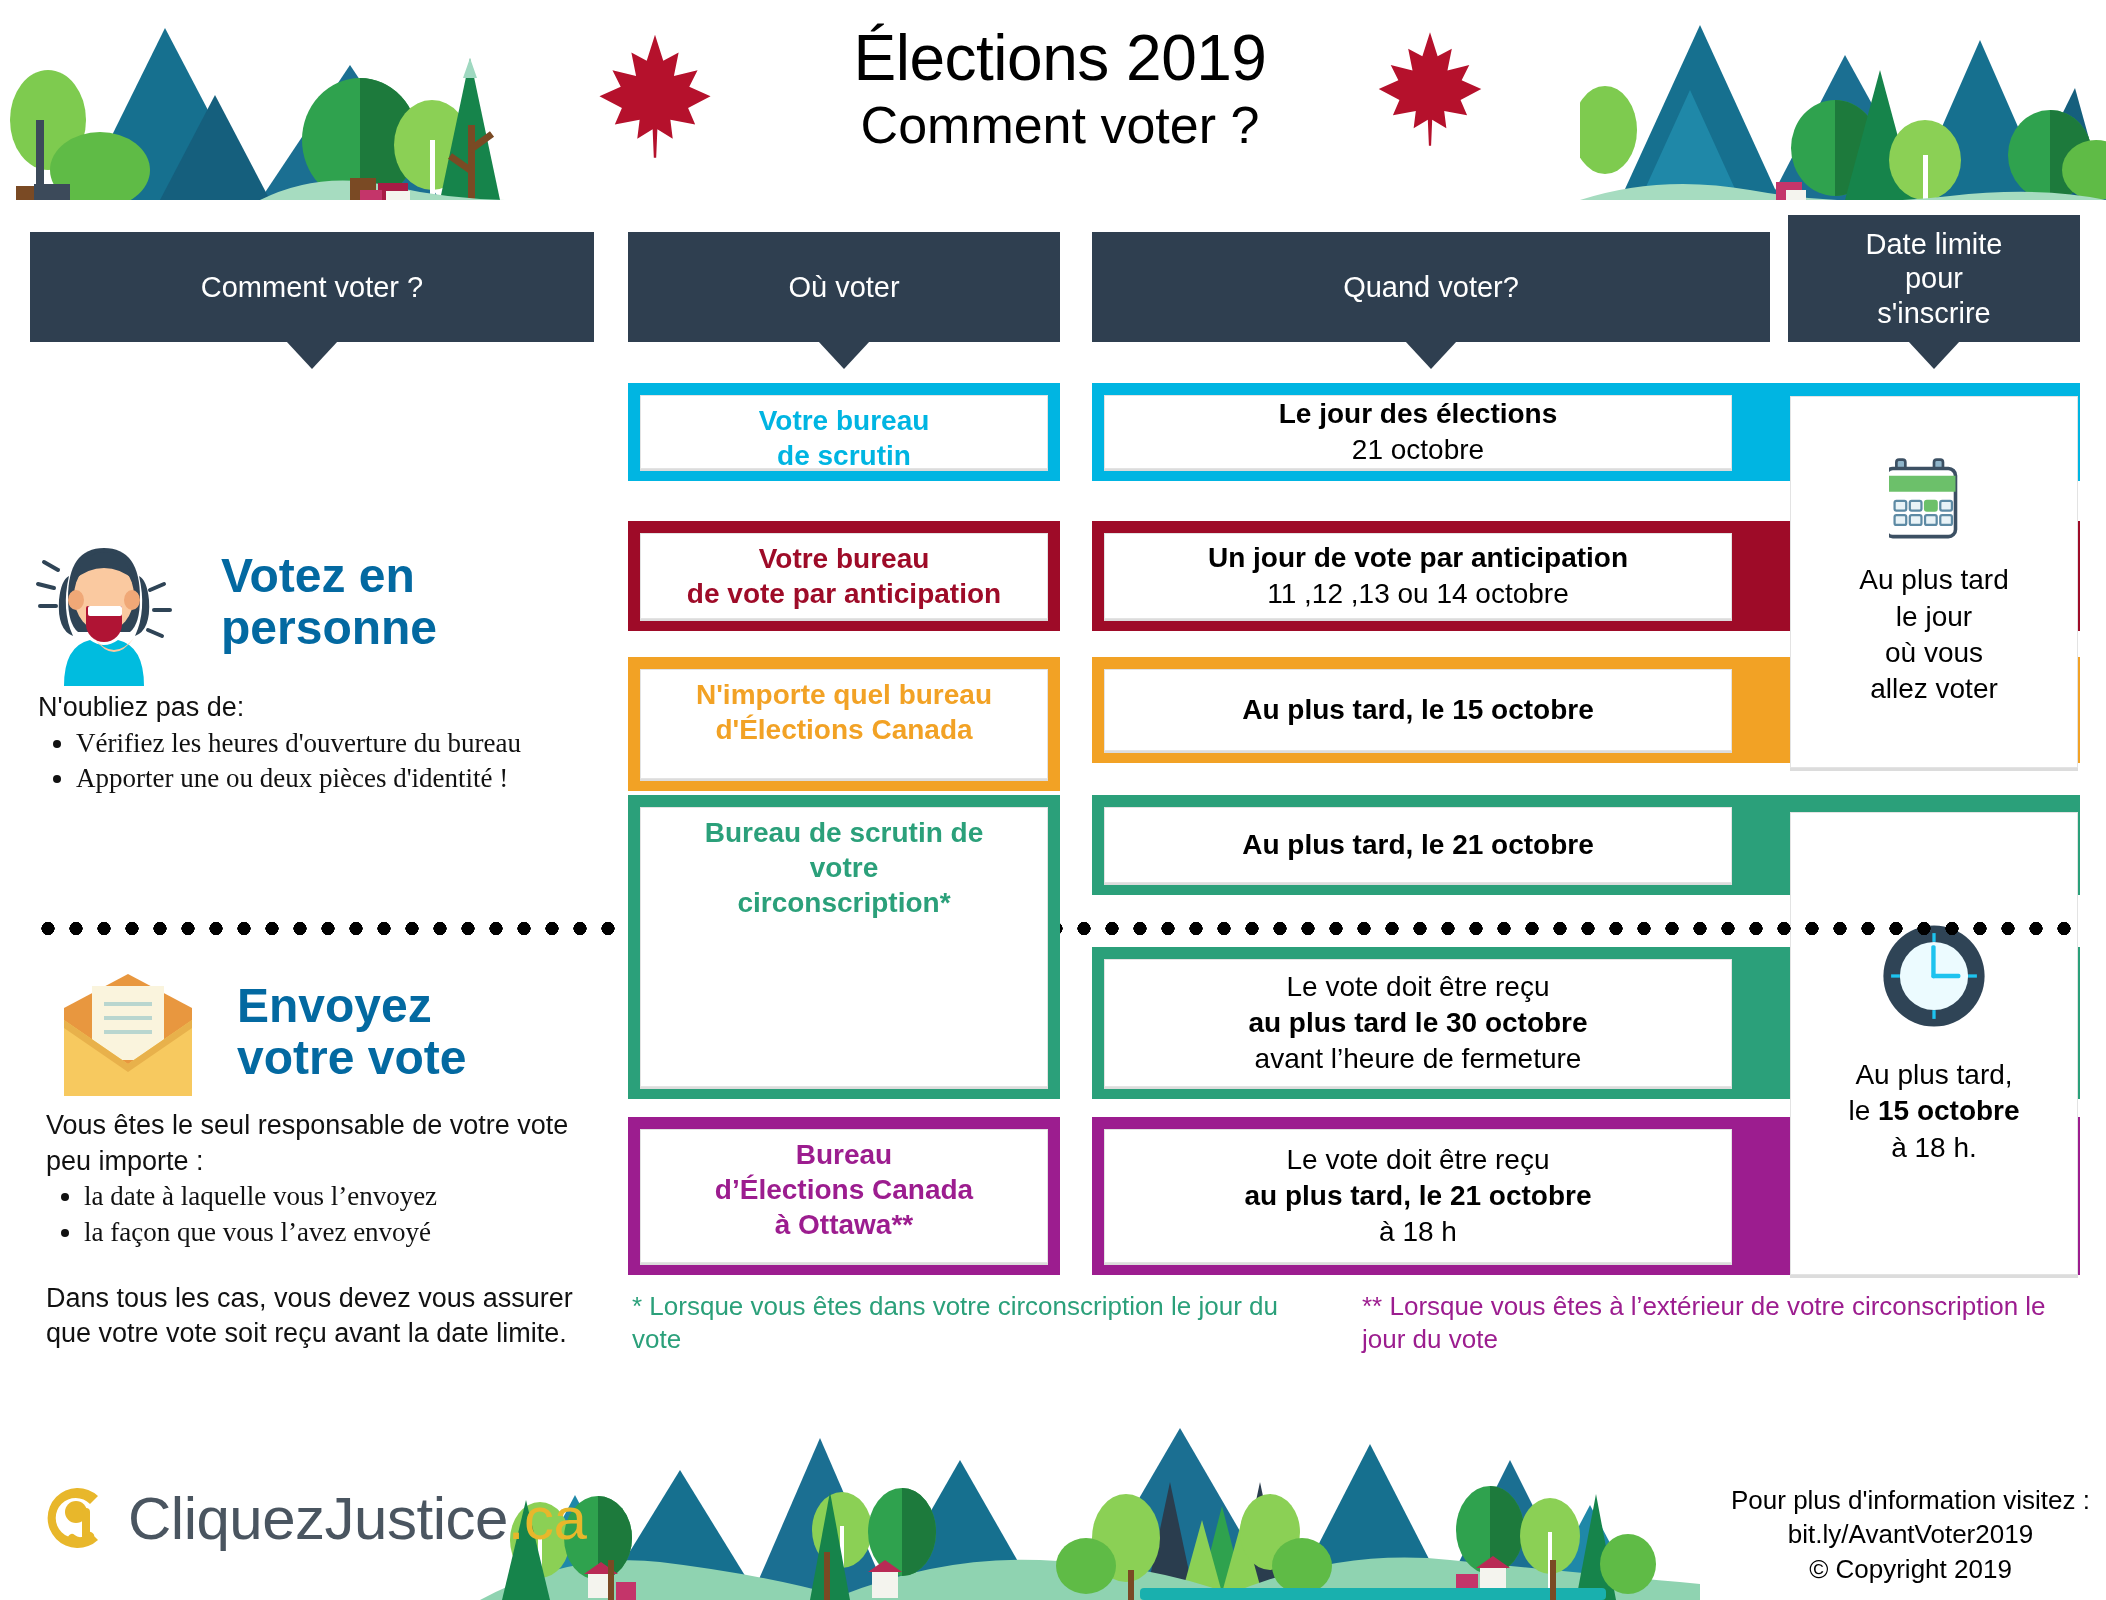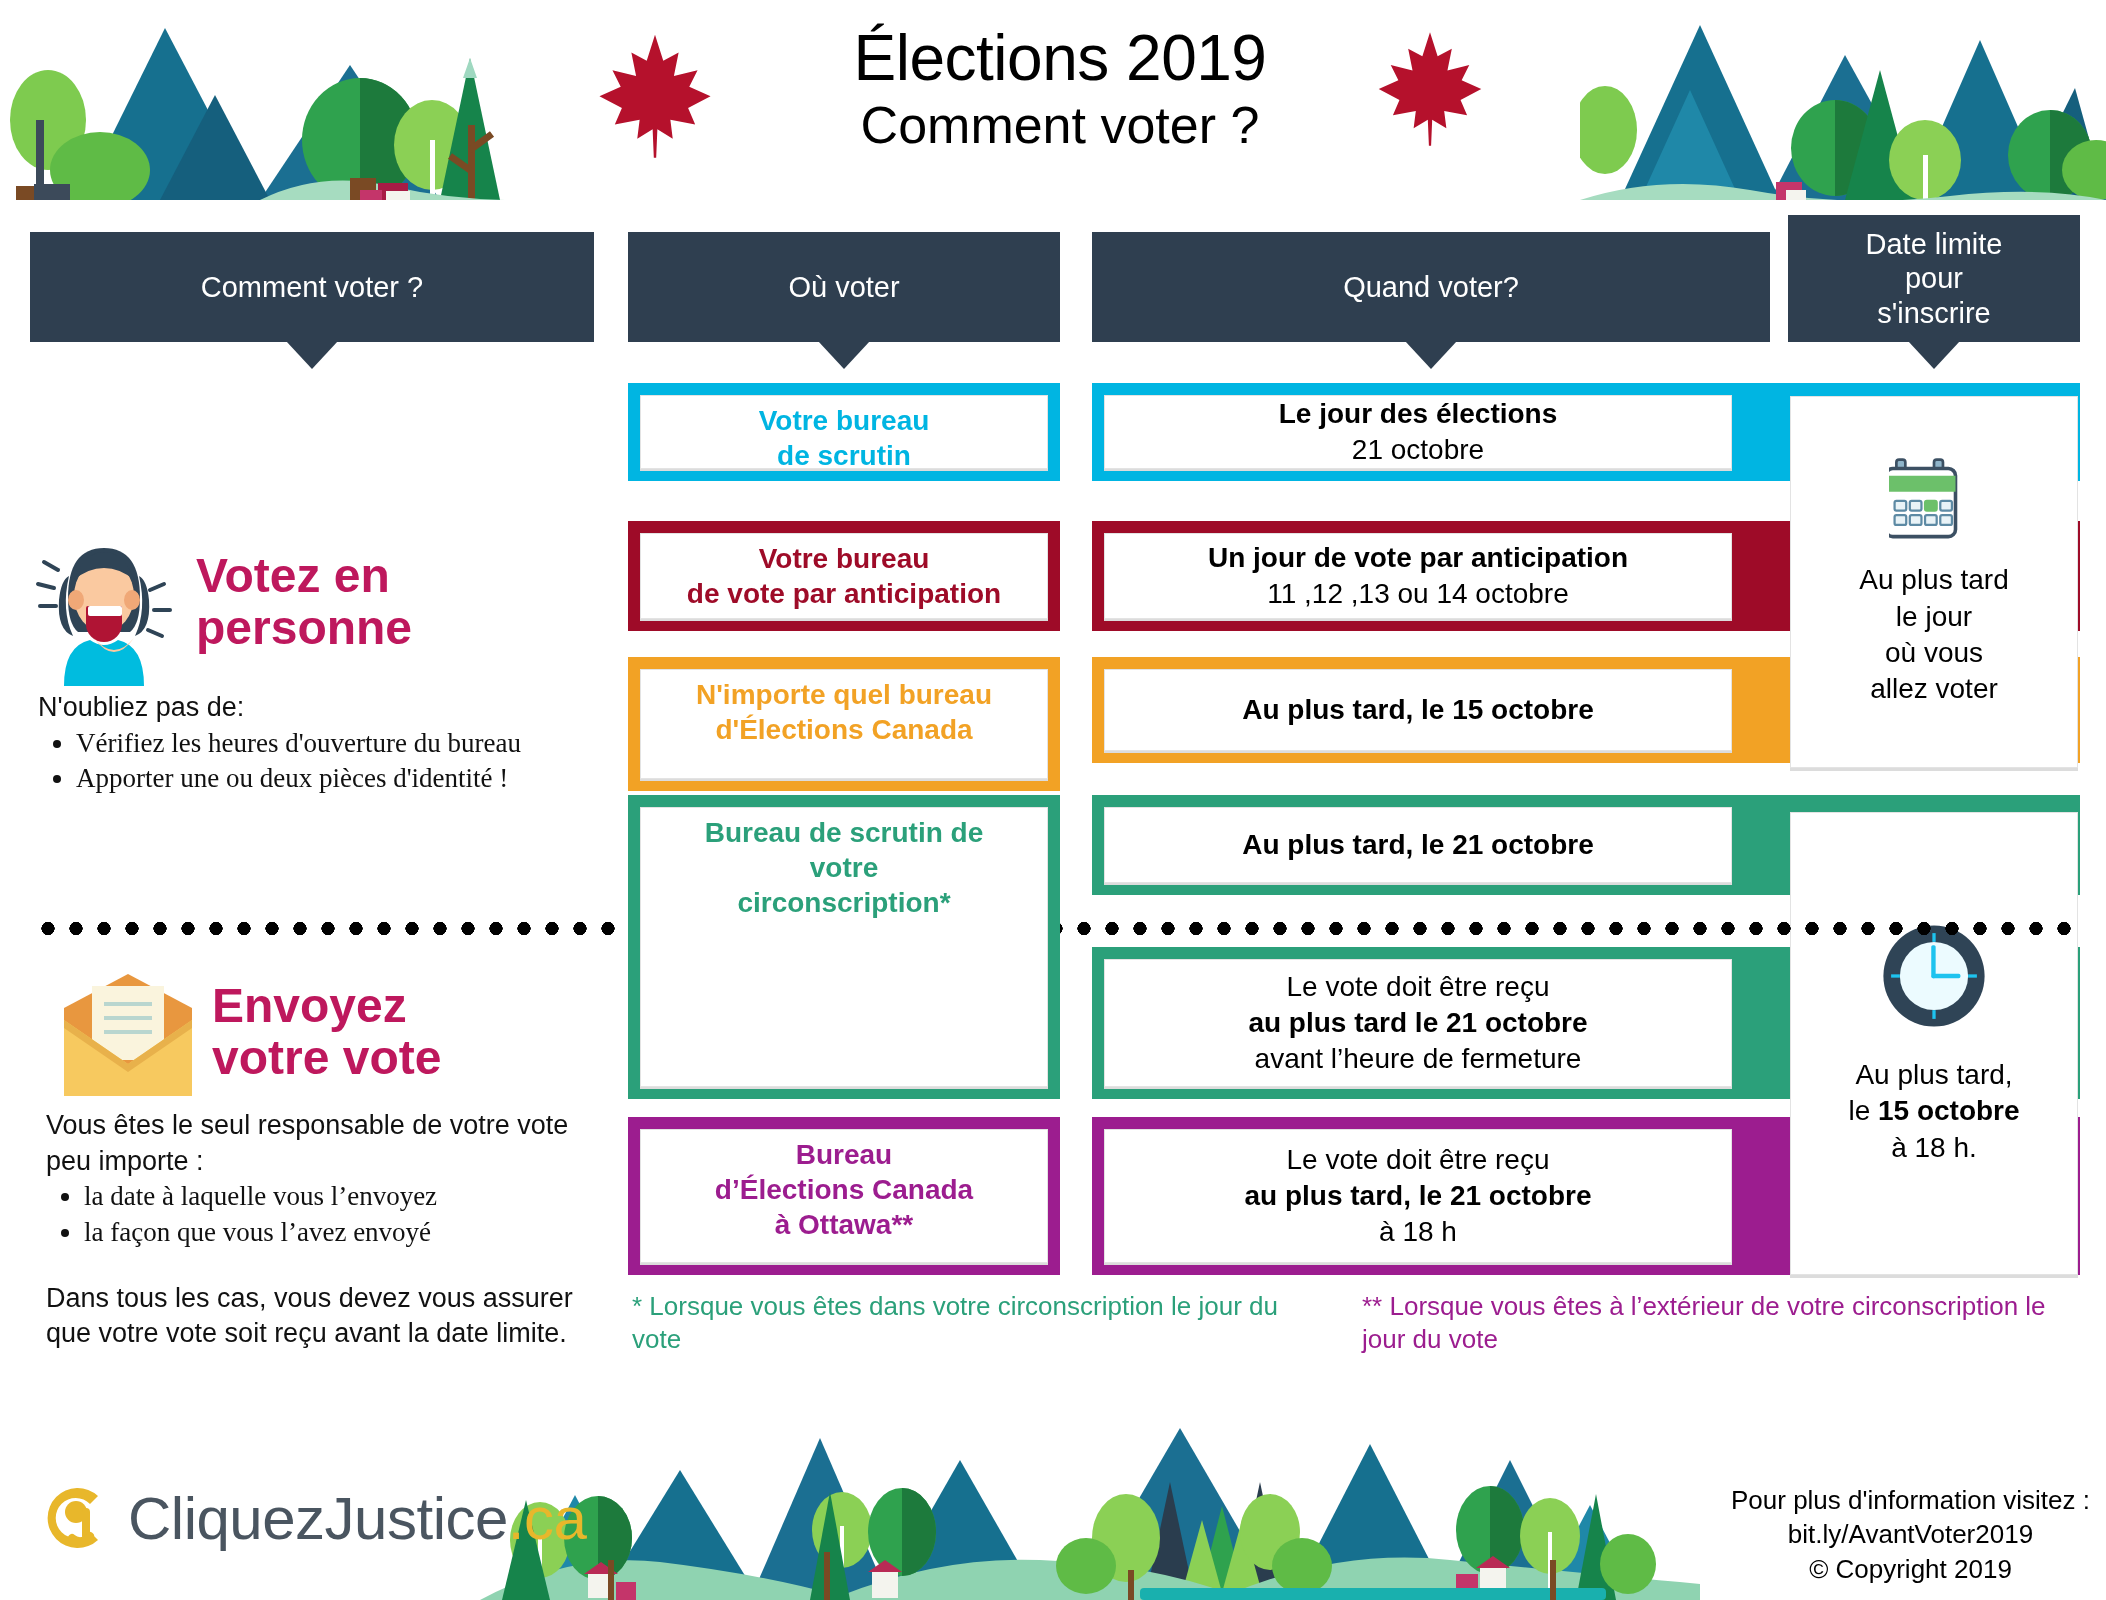--- a/index.html
+++ b/index.html
@@ -101,21 +101,21 @@
     display: flex; flex-direction: column; align-items: center; justify-content: center;
     text-align: center;
     font-size: 28px; line-height: 1.3; color: #000;
     z-index: 6;
   }
   .dcard b { font-weight: bold; }
 
   
   .lp-title {
     position: absolute;
-    font-size: 48px; font-weight: bold; color: #be185d; line-height: 1.08;
+    font-size: 48px; font-weight: bold; color: #0369a1; line-height: 1.08; margin-left: 25px;
   }
   .lp-body {
     position: absolute;
     font-size: 27px; color: #111; line-height: 1.32;
   }
   .lp-body ul { margin: 0 0 0 38px; padding: 0; }
   .lp-body li { margin: 0; font-family: Liberation Serif, serif; }
 
   
   .dotted {
@@ -265,21 +265,21 @@
   <div class="qbox" style="left:1092px; top:657px; width:652px; height:106px;">
     <div class="inner"></div>
     <div class="txt" id="q2"><b>Au plus tard, le 15 octobre</b></div>
   </div>
   <div class="qbox" style="left:1092px; top:795px; width:652px; height:100px;">
     <div class="inner"></div>
     <div class="txt" id="q3"><b>Au plus tard, le 21 octobre</b></div>
   </div>
   <div class="qbox" style="left:1092px; top:947px; width:652px; height:152px;">
     <div class="inner"></div>
-    <div class="txt" id="q4">Le vote doit être reçu<br><b>au plus tard le 21 octobre</b><br>avant l’heure de fermeture</div>
+    <div class="txt" id="q4">Le vote doit être reçu<br><b>au plus tard le 30 octobre</b><br>avant l’heure de fermeture</div>
   </div>
   <div class="qbox" style="left:1092px; top:1117px; width:652px; height:158px;">
     <div class="inner"></div>
     <div class="txt" id="q5">Le vote doit  être reçu<br><b>au plus tard, le 21 octobre</b><br>à 18 h</div>
   </div>
 
   <div class="dcard" style="left:1790px; top:396px; width:288px; height:372px;">
     <svg width="90" height="86" viewBox="0 0 100 96" style="margin-bottom:20px;">
       <rect x="8" y="4" width="10" height="22" rx="3" fill="#8fb4c9"></rect>
       <rect x="8" y="4" width="10" height="22" rx="3" fill="none" stroke="#3c5063" stroke-width="3"></rect>

